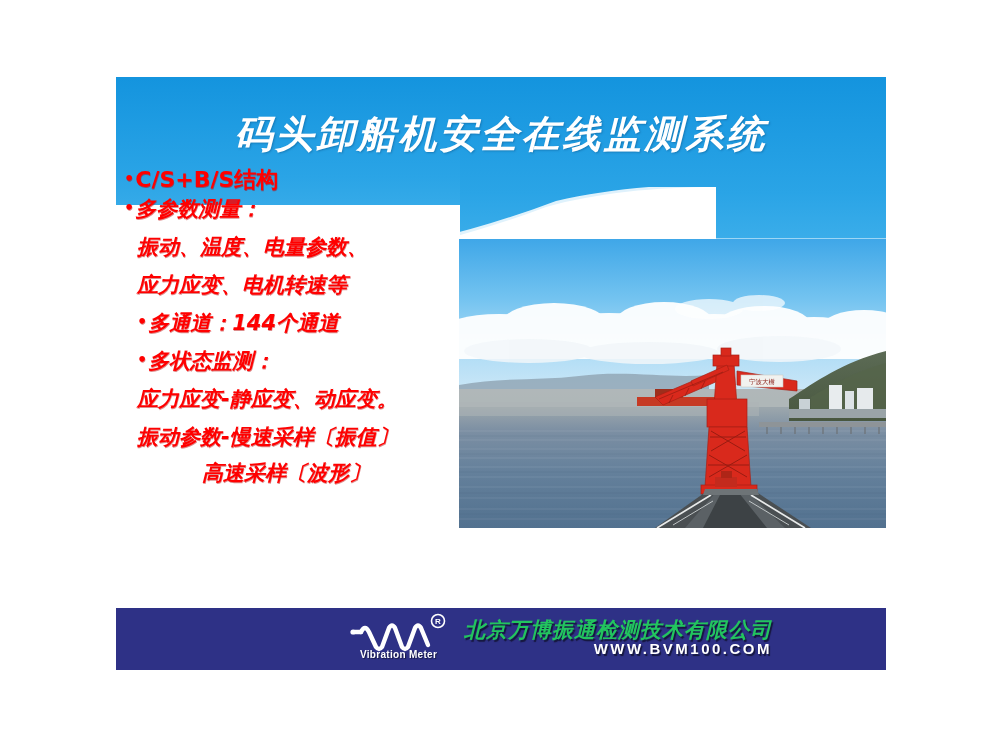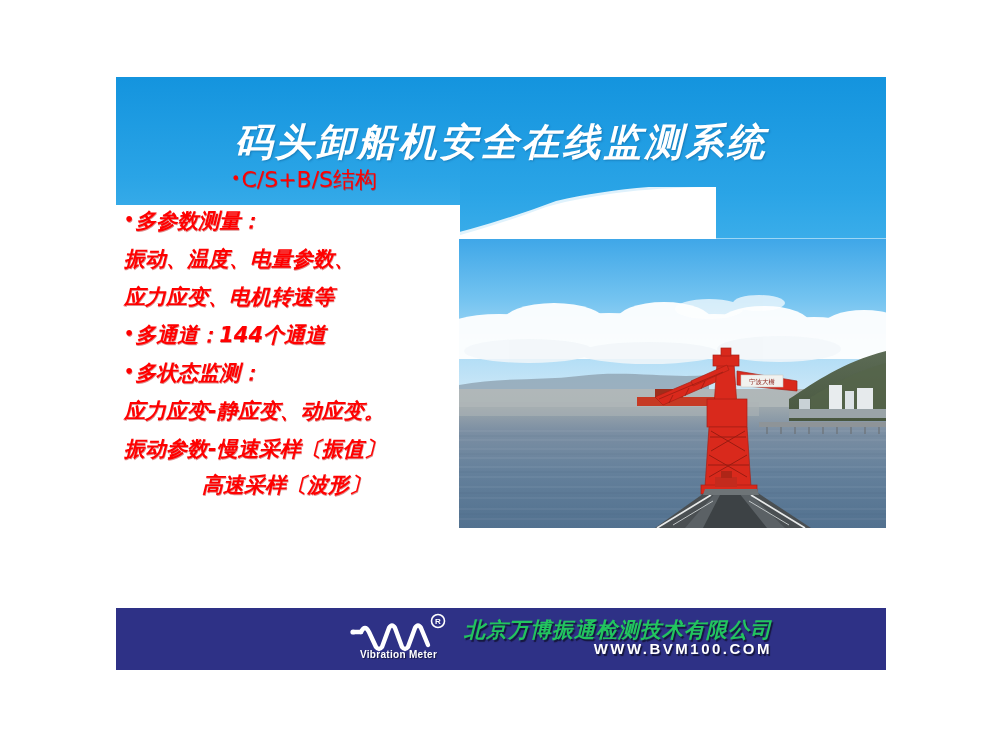--- a/index.html
+++ b/index.html
@@ -72,21 +72,21 @@
     left: 0; top: 128px;
     width: 344px;
     height: 160px;
     background: #ffffff;
   }
 
   
   #title {
     position: absolute;
     left: 0;
-    top: 40px;
+    top: 32px;
     width: 770px;
     text-align: center;
     color: #ffffff;
     font-size: 38px;
     font-weight: bold;
     font-style: italic;
     letter-spacing: 3px;
     font-family: "DejaVu Sans", "Liberation Sans", sans-serif;
     text-shadow: 1px 1px 2px rgba(0,60,110,.35);
     white-space: nowrap;
@@ -106,32 +106,31 @@
     font-size: 21px;
     font-weight: bold;
     font-style: italic;
     line-height: 1.0;
     white-space: nowrap;
     font-family: "DejaVu Sans", "Liberation Sans", sans-serif;
     text-shadow: 0.5px 0.5px 0 rgba(180,0,0,.45);
   }
   .line.latin {
     font-style: normal;
-    font-weight: normal;
+    font-weight: bold;
     font-size: 22px;
-    text-align: center;
   }
   .line .bullet-dot {
     font-size: 16px;
     vertical-align: 3px;
     margin-right: 1px;
   }
   .sp0  { margin-top: 0;    }
-  .sp1  { margin-top: 20px; }
-  .sp2  { margin-top: 17px; }
+  .sp1  { margin-top: 8px; }
+  .sp2  { margin-top: 17px; margin-left: 13px; }
   .sp3  { margin-top: 15px; font-style: italic; }
   .indent { padding-left: 78px; }
 
   
   #photo {
     position: absolute;
     left: 343px;
     top: 162px;
     width: 427px;
     height: 289px;

